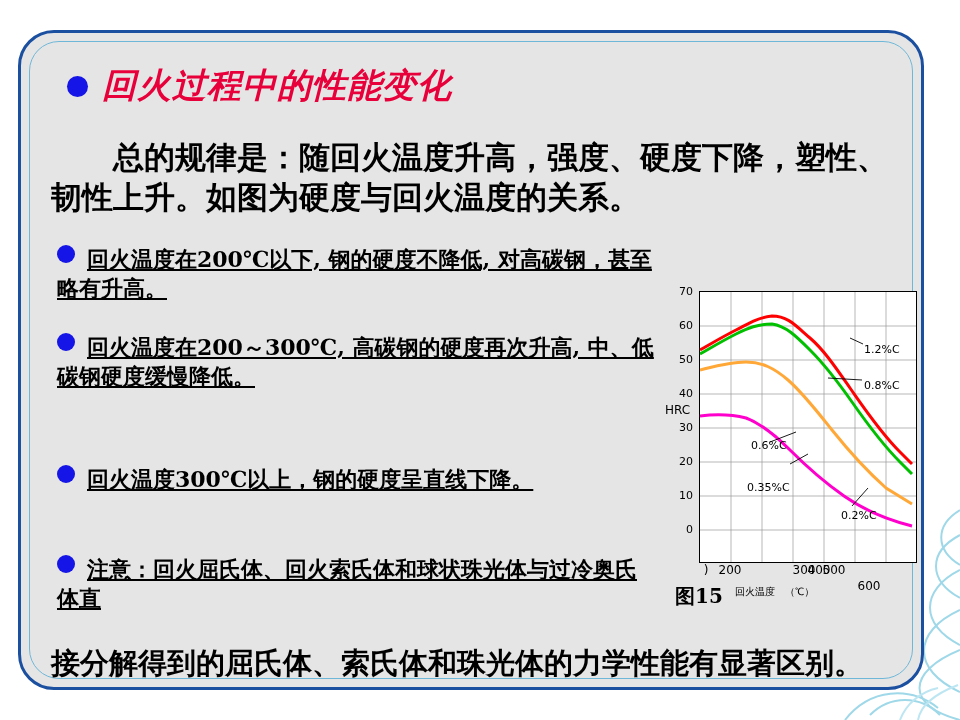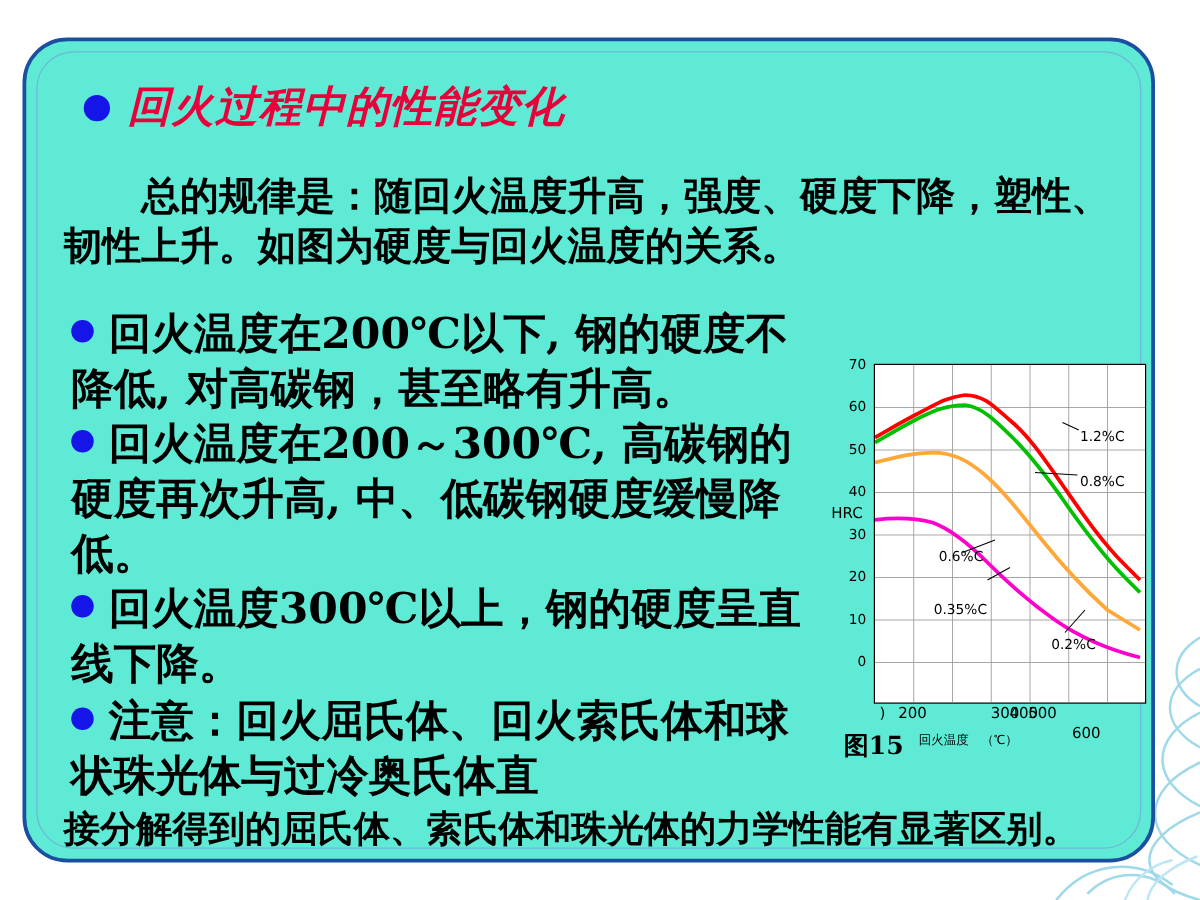--- a/index.html
+++ b/index.html
@@ -29,21 +29,21 @@
     width: 120px;
     height: 240px;
     pointer-events: none;
   }
   .card {
     position: absolute;
     left: 18px;
     top: 30px;
     width: 906px;
     height: 660px;
-    background: #5eead4;
+    background: #e5e5e5;
     border: 3px solid #1b4fa0;
     border-radius: 36px;
     box-sizing: border-box;
     overflow: hidden;
   }
   .inner-frame {
     position: absolute;
     left: 8px;
     top: 8px;
     right: 8px;
@@ -87,22 +87,23 @@
     font-weight: bold;
     line-height: 1.28;
     color: #000000;
     text-indent: 62px;
   }
   .bullet-item {
     position: absolute;
     color: #000000;
     font-family: "DejaVu Serif", "Liberation Serif", serif;
     font-weight: bold;
-    font-size: 34px;
+    font-size: 22px;
     line-height: 1.3;
+    text-decoration: underline;
   }
   .bullet-item .dot {
     width: 18px;
     height: 18px;
     border-radius: 50%;
     background: #1515e8;
     display: inline-block;
     margin-right: 12px;
     vertical-align: 4px;
   }

